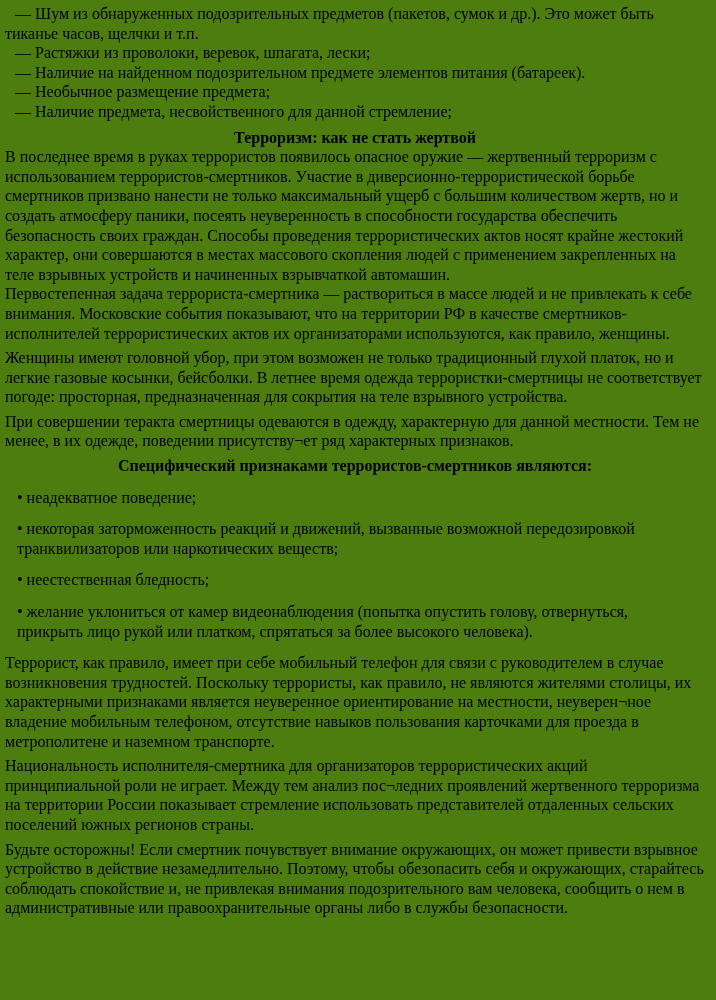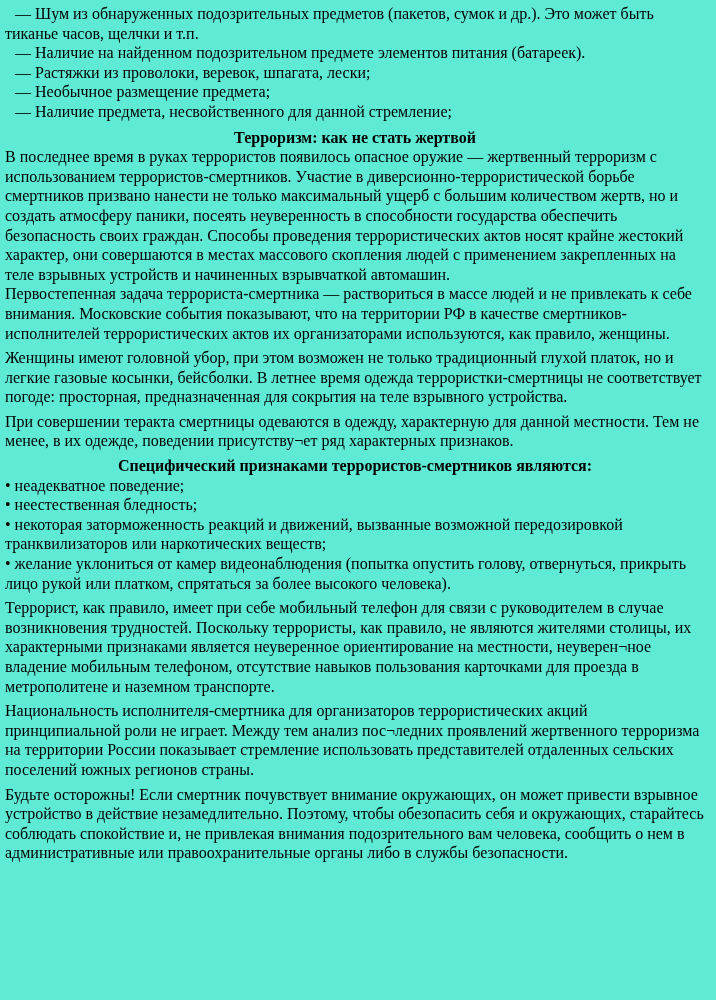--- a/index.html
+++ b/index.html
@@ -6,21 +6,21 @@
     margin: 0;
     padding: 0;
     background: #ffffff;
   }
   .page {
     position: relative;
     width: 716px;
     height: 1000px;
     box-sizing: border-box;
     padding: 4px 11px 0 5px;
-    background: #5eead4;
+    background: #4d7c0f;
     color: #000000;
     font-family: "Liberation Serif", "DejaVu Serif", serif;
     font-size: 16px;
     line-height: 19.6px;
     overflow: hidden;
     text-align: left;
   }
   .page p {
     margin: 0;
   }
@@ -29,47 +29,47 @@
   }
   .heading {
     font-weight: bold;
     margin-top: 6px !important;
     text-align: center;
   }
   .gap-before {
     margin-top: 5px !important;
   }
   .bullets p {
-    margin: 0;
+    margin: 12px;
   }
 </style>
 </head>
 <body>
 
 <div class="page">
 
   <div class="dash-list">
     <p>— Шум из обнаруженных подозрительных предметов (пакетов, сумок и др.). Это может быть тиканье часов, щелчки и т.п.</p>
+    <p>— Растяжки из проволоки, веревок, шпагата, лески;</p>
     <p>— Наличие на найденном подозрительном предмете элементов питания (батареек).</p>
-    <p>— Растяжки из проволоки, веревок, шпагата, лески;</p>
     <p>— Необычное размещение предмета;</p>
     <p>— Наличие предмета, несвойственного для данной стремление;</p>
   </div>
 
   <p class="heading">Терроризм: как не стать жертвой</p>
   <p>В последнее время в руках террористов появилось опасное оружие — жертвенный терроризм с использованием террористов-смертников. Участие в диверсионно-террористической борьбе смертников призвано нанести не только максимальный ущерб с большим количеством жертв, но и создать атмосферу паники, посеять неуверенность в способности государства обеспечить безопасность своих граждан. Способы проведения террористических актов носят крайне жестокий характер, они совершаются в местах массового скопления людей с применением закрепленных на теле взрывных устройств и начиненных взрывчаткой автомашин.</p>
   <p>Первостепенная задача террориста-смертника — раствориться в массе людей и не привлекать к себе внимания. Московские события показывают, что на территории РФ в качестве смертников-исполнителей террористических актов их организаторами используются, как правило, женщины.</p>
   <p class="gap-before">Женщины имеют головной убор, при этом возможен не только традиционный глухой платок, но и легкие газовые косынки, бейсболки. В летнее время одежда террористки-смертницы не соответствует погоде: просторная, предназначенная для сокрытия на теле взрывного устройства.</p>
   <p class="gap-before">При совершении теракта смертницы одеваются в одежду, характерную для данной местности. Тем не менее, в их одежде, поведении присутству¬ет ряд характерных признаков.</p>
 
   <p class="heading gap-before">Специфический признаками террористов-смертников являются:</p>
   <div class="bullets">
     <p>• неадекватное поведение;</p>
+    <p>• некоторая заторможенность реакций и движений, вызванные возможной передозировкой транквилизаторов или наркотических веществ;</p>
     <p>• неестественная бледность;</p>
-    <p>• некоторая заторможенность реакций и движений, вызванные возможной передозировкой транквилизаторов или наркотических веществ;</p>
     <p>• желание уклониться от камер видеонаблюдения (попытка опустить голову, отвернуться, прикрыть лицо рукой или платком, спрятаться за более высокого человека).</p>
   </div>
 
   <p class="gap-before">Террорист, как правило, имеет при себе мобильный телефон для связи с руководителем в случае возникновения трудностей. Поскольку террористы, как правило, не являются жителями столицы, их характерными признаками является неуверенное ориентирование на местности, неуверен¬ное владение мобильным телефоном, отсутствие навыков пользования карточками для проезда в метрополитене и наземном транспорте.</p>
   <p class="gap-before">Национальность исполнителя-смертника для организаторов террористических акций принципиальной роли не играет. Между тем анализ пос¬ледних проявлений жертвенного терроризма на территории России показывает стремление использовать представителей отдаленных сельских поселений южных регионов страны.</p>
   <p class="gap-before">Будьте осторожны! Если смертник почувствует внимание окружающих, он может привести взрывное устройство в действие незамедлительно. Поэтому, чтобы обезопасить себя и окружающих, старайтесь соблюдать спокойствие и, не привлекая внимания подозрительного вам человека, сообщить о нем в административные или правоохранительные органы либо в службы безопасности.</p>
 
 </div>
 
 </body></html>

